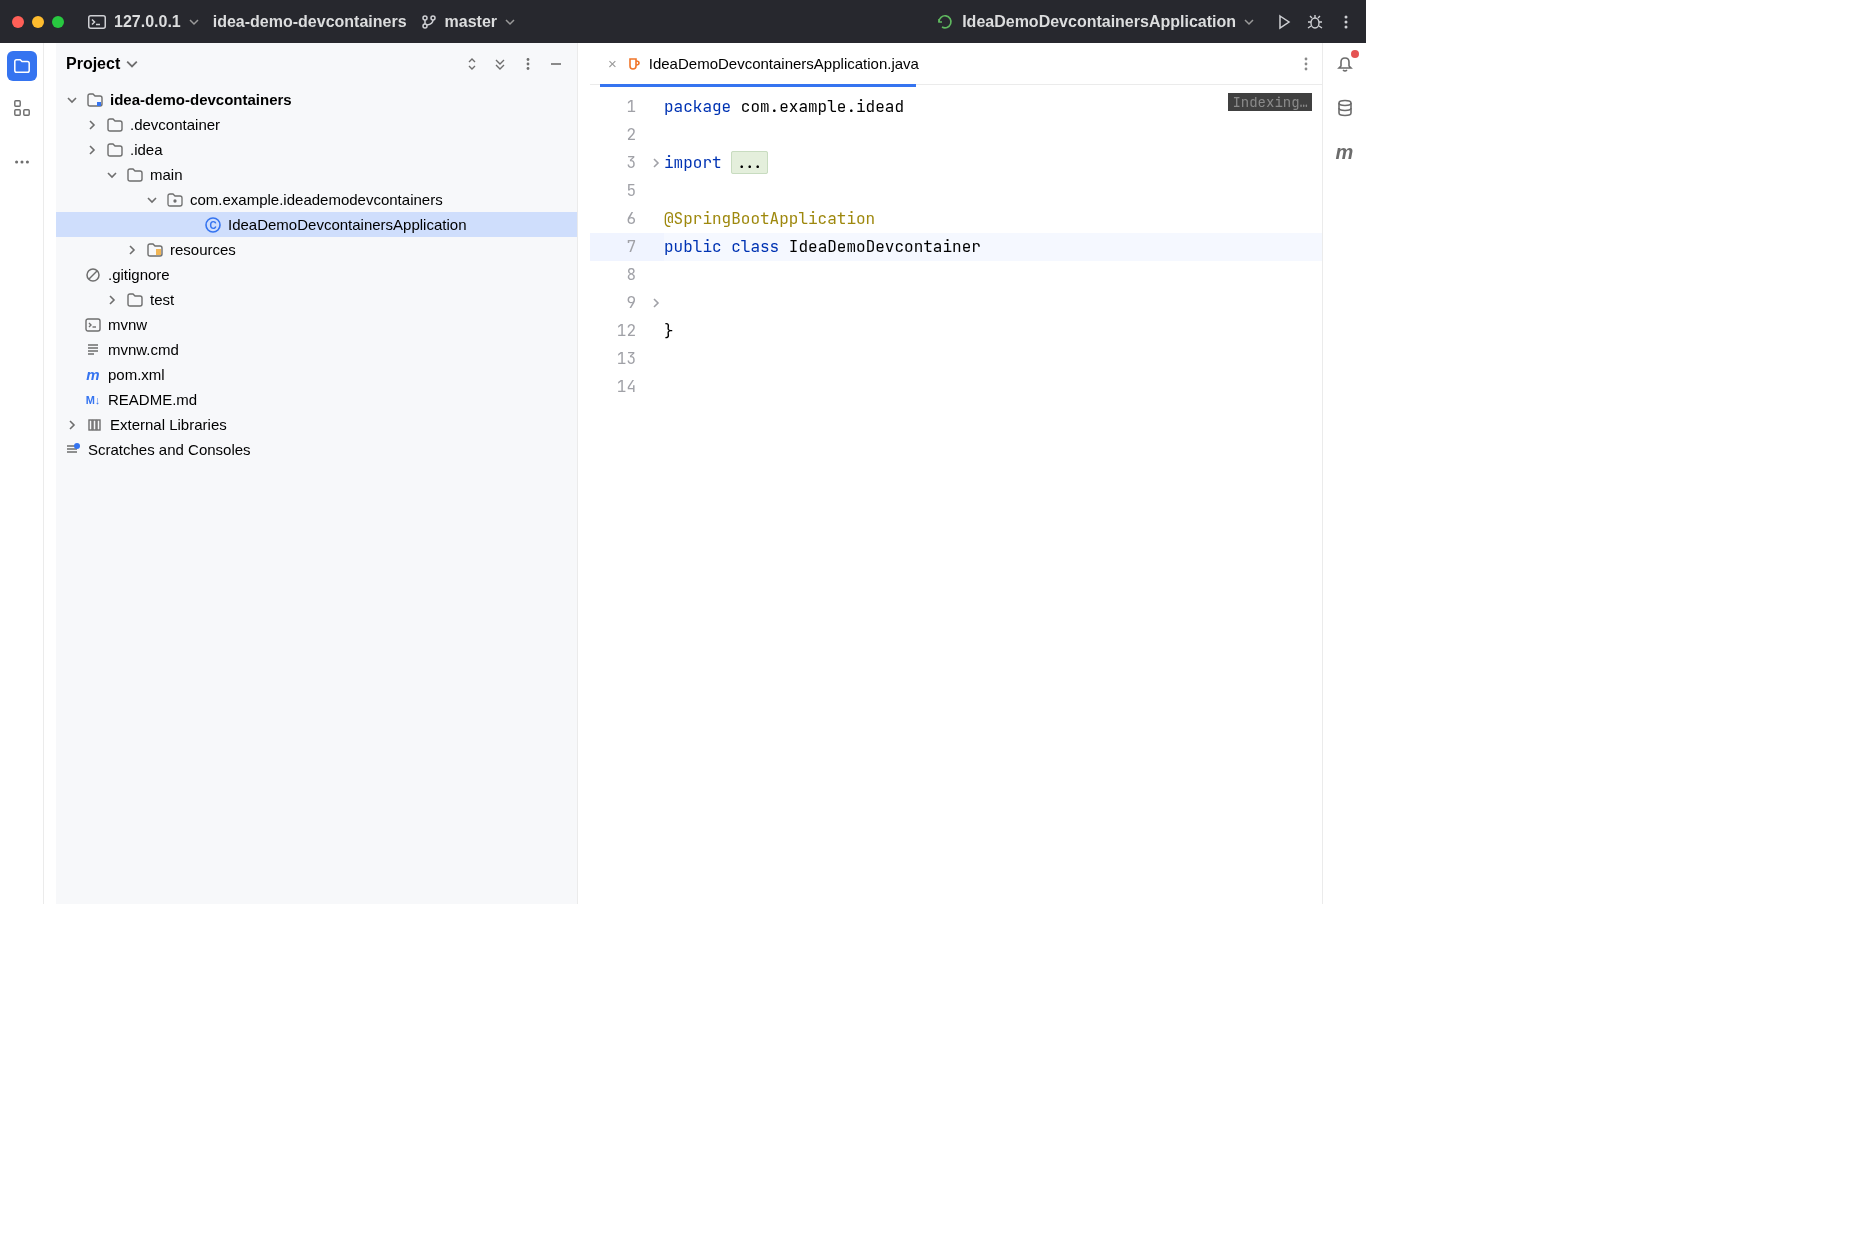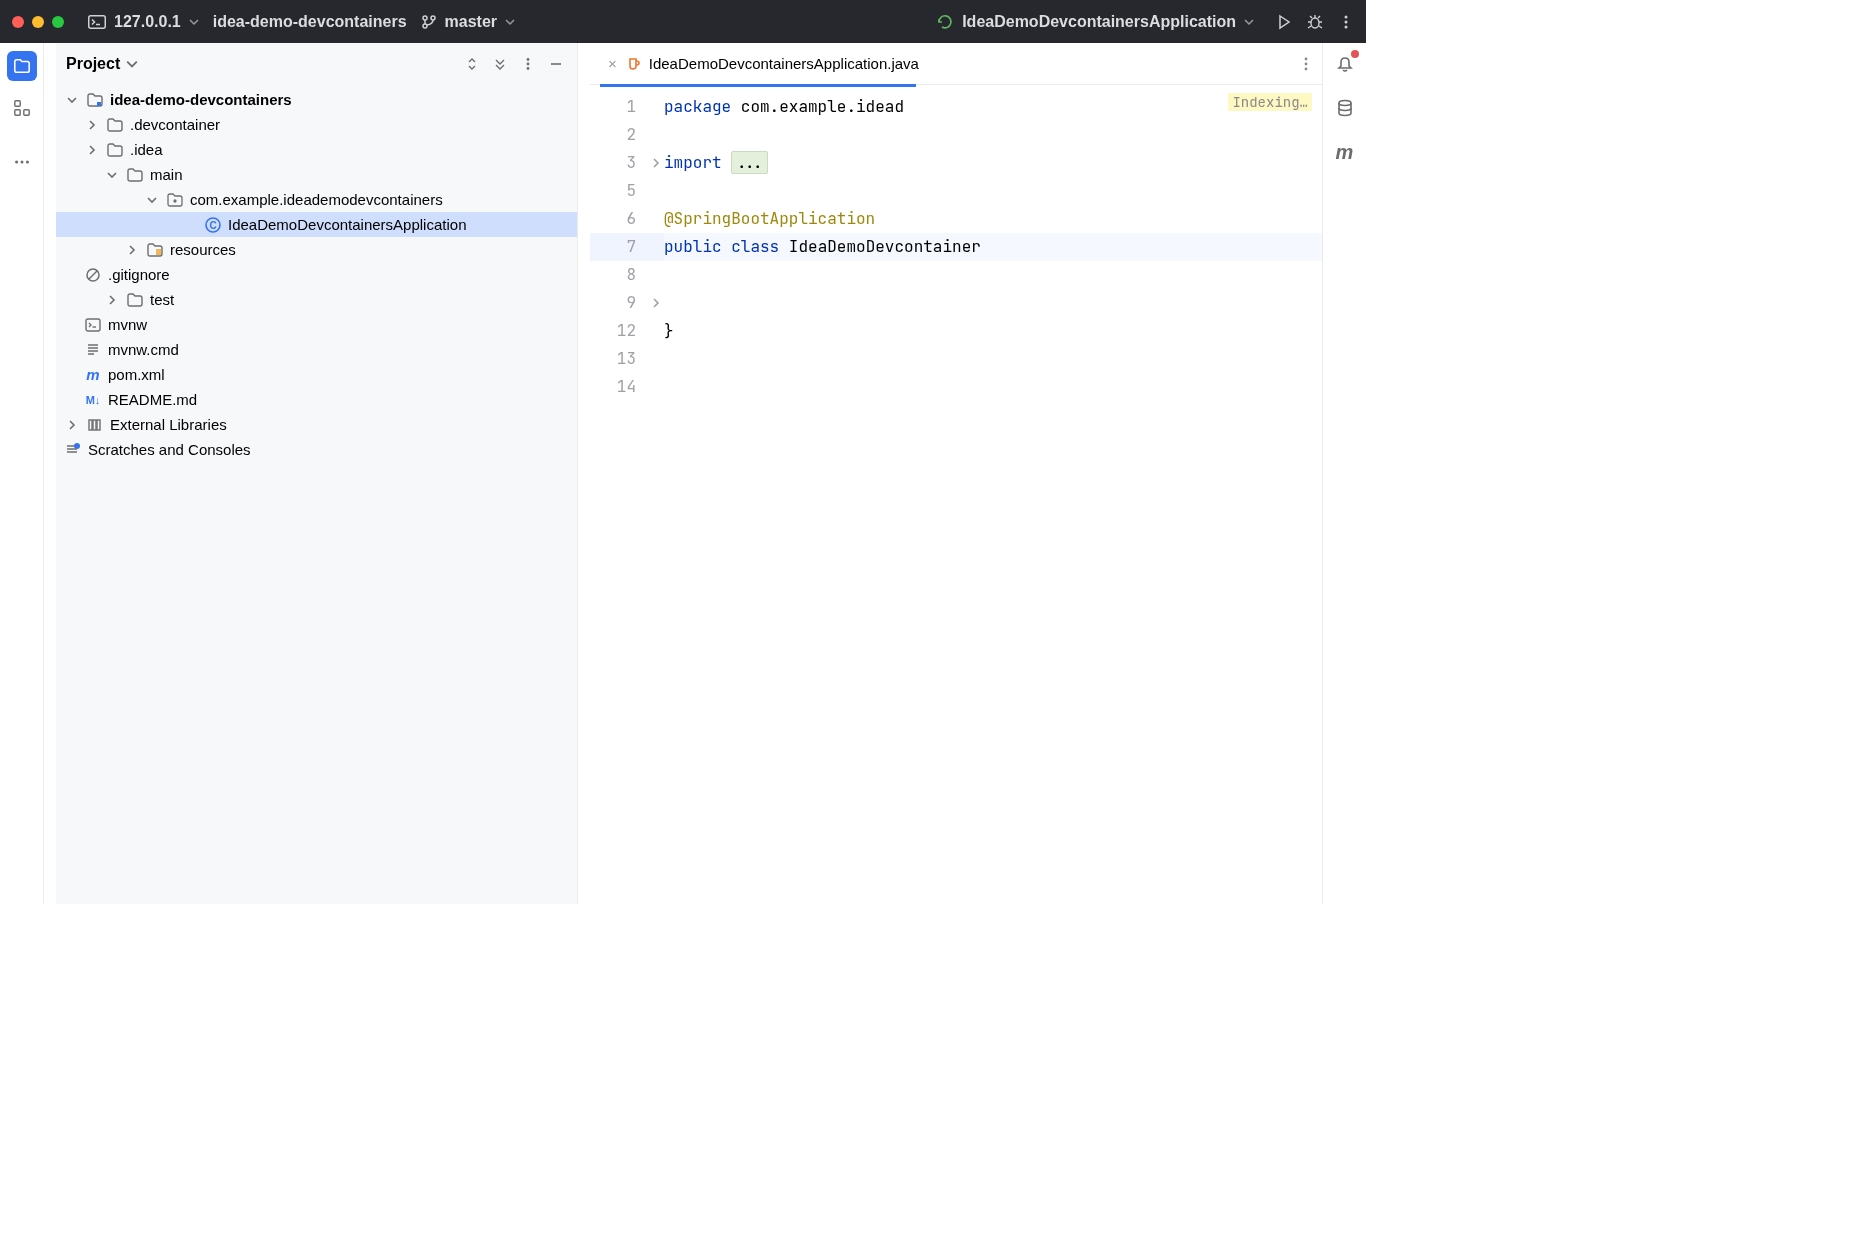--- a/index.html
+++ b/index.html
@@ -61,21 +61,21 @@
 .fold-col { width: 16px; padding-top: 8px; color: #a0a1a7; }
 .fold-col div { height: 28px; display: flex; align-items: center; justify-content: center; }
 .gutter-line-active { background: #f0f4ff; }
 .lines { flex: 1; padding-top: 8px; }
 .line { height: 28px; line-height: 28px; white-space: pre; }
 .line.hl { background: #f5f8ff; }
 .kw { color: #0033b3; }
 .ann { color: #9e880d; }
 .pkg { color: #000; }
 .fold-box { background: #e4efdc; border: 1px solid #c8dcc0; border-radius: 2px; padding: 0 3px; }
-.indexing { position: absolute; top: 8px; right: 10px; color: #8a8a8a; font-size: 14px; background: #fef9c3; padding: 0 4px; }
+.indexing { position: absolute; top: 8px; right: 10px; color: #8a8a8a; font-size: 14px; background: #404040; padding: 0 4px; }
 
 .right-rail { width: 44px; border-left: 1px solid #ebebeb; display: flex; flex-direction: column; align-items: center; padding-top: 8px; gap: 18px; }
 .right-rail .item { width: 26px; height: 26px; display: flex; align-items: center; justify-content: center; color: #6c6c6c; position: relative; }
 .notif-dot { position: absolute; top: -1px; right: -1px; width: 8px; height: 8px; background: #e55353; border-radius: 50%; }
 
 svg { display: block; }
 </style>
 </head>
 <body>
 

